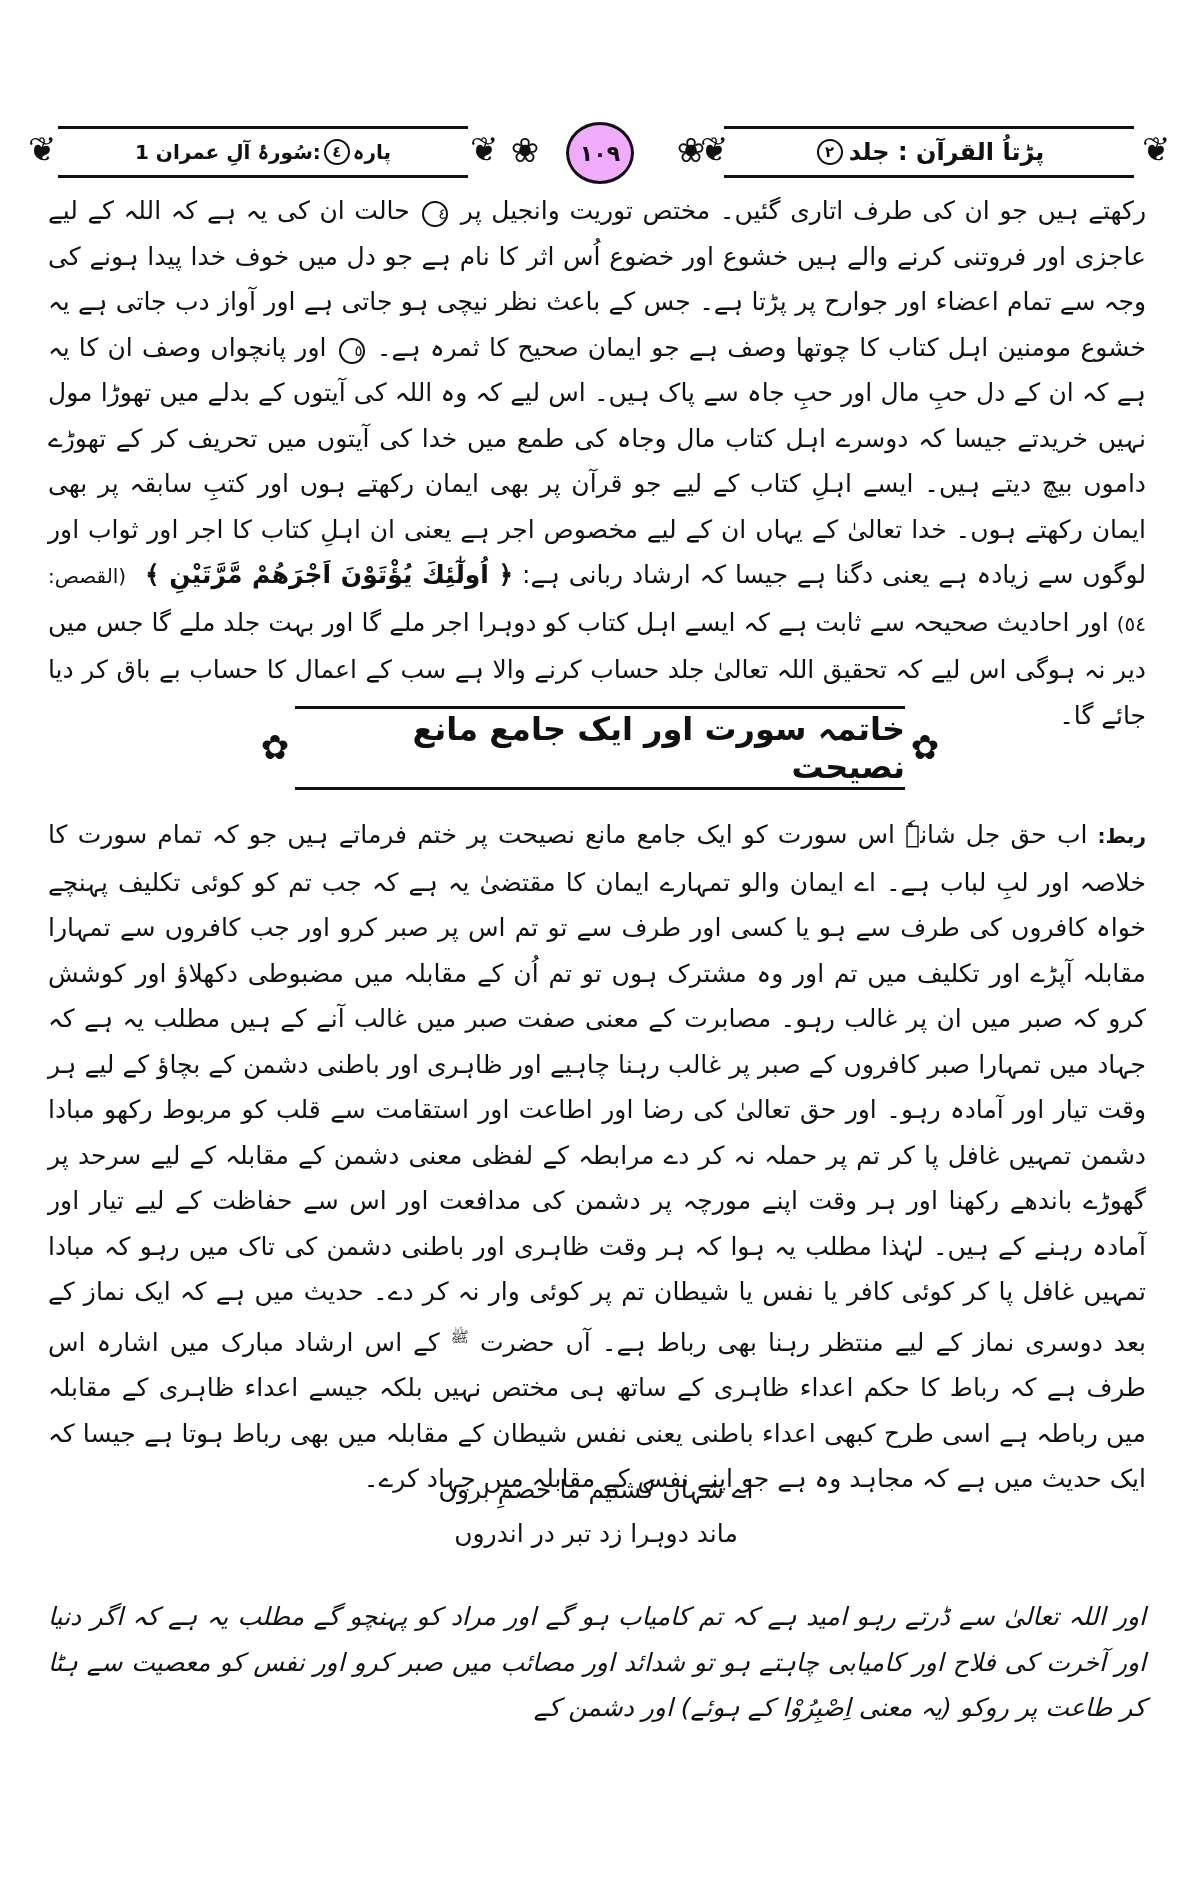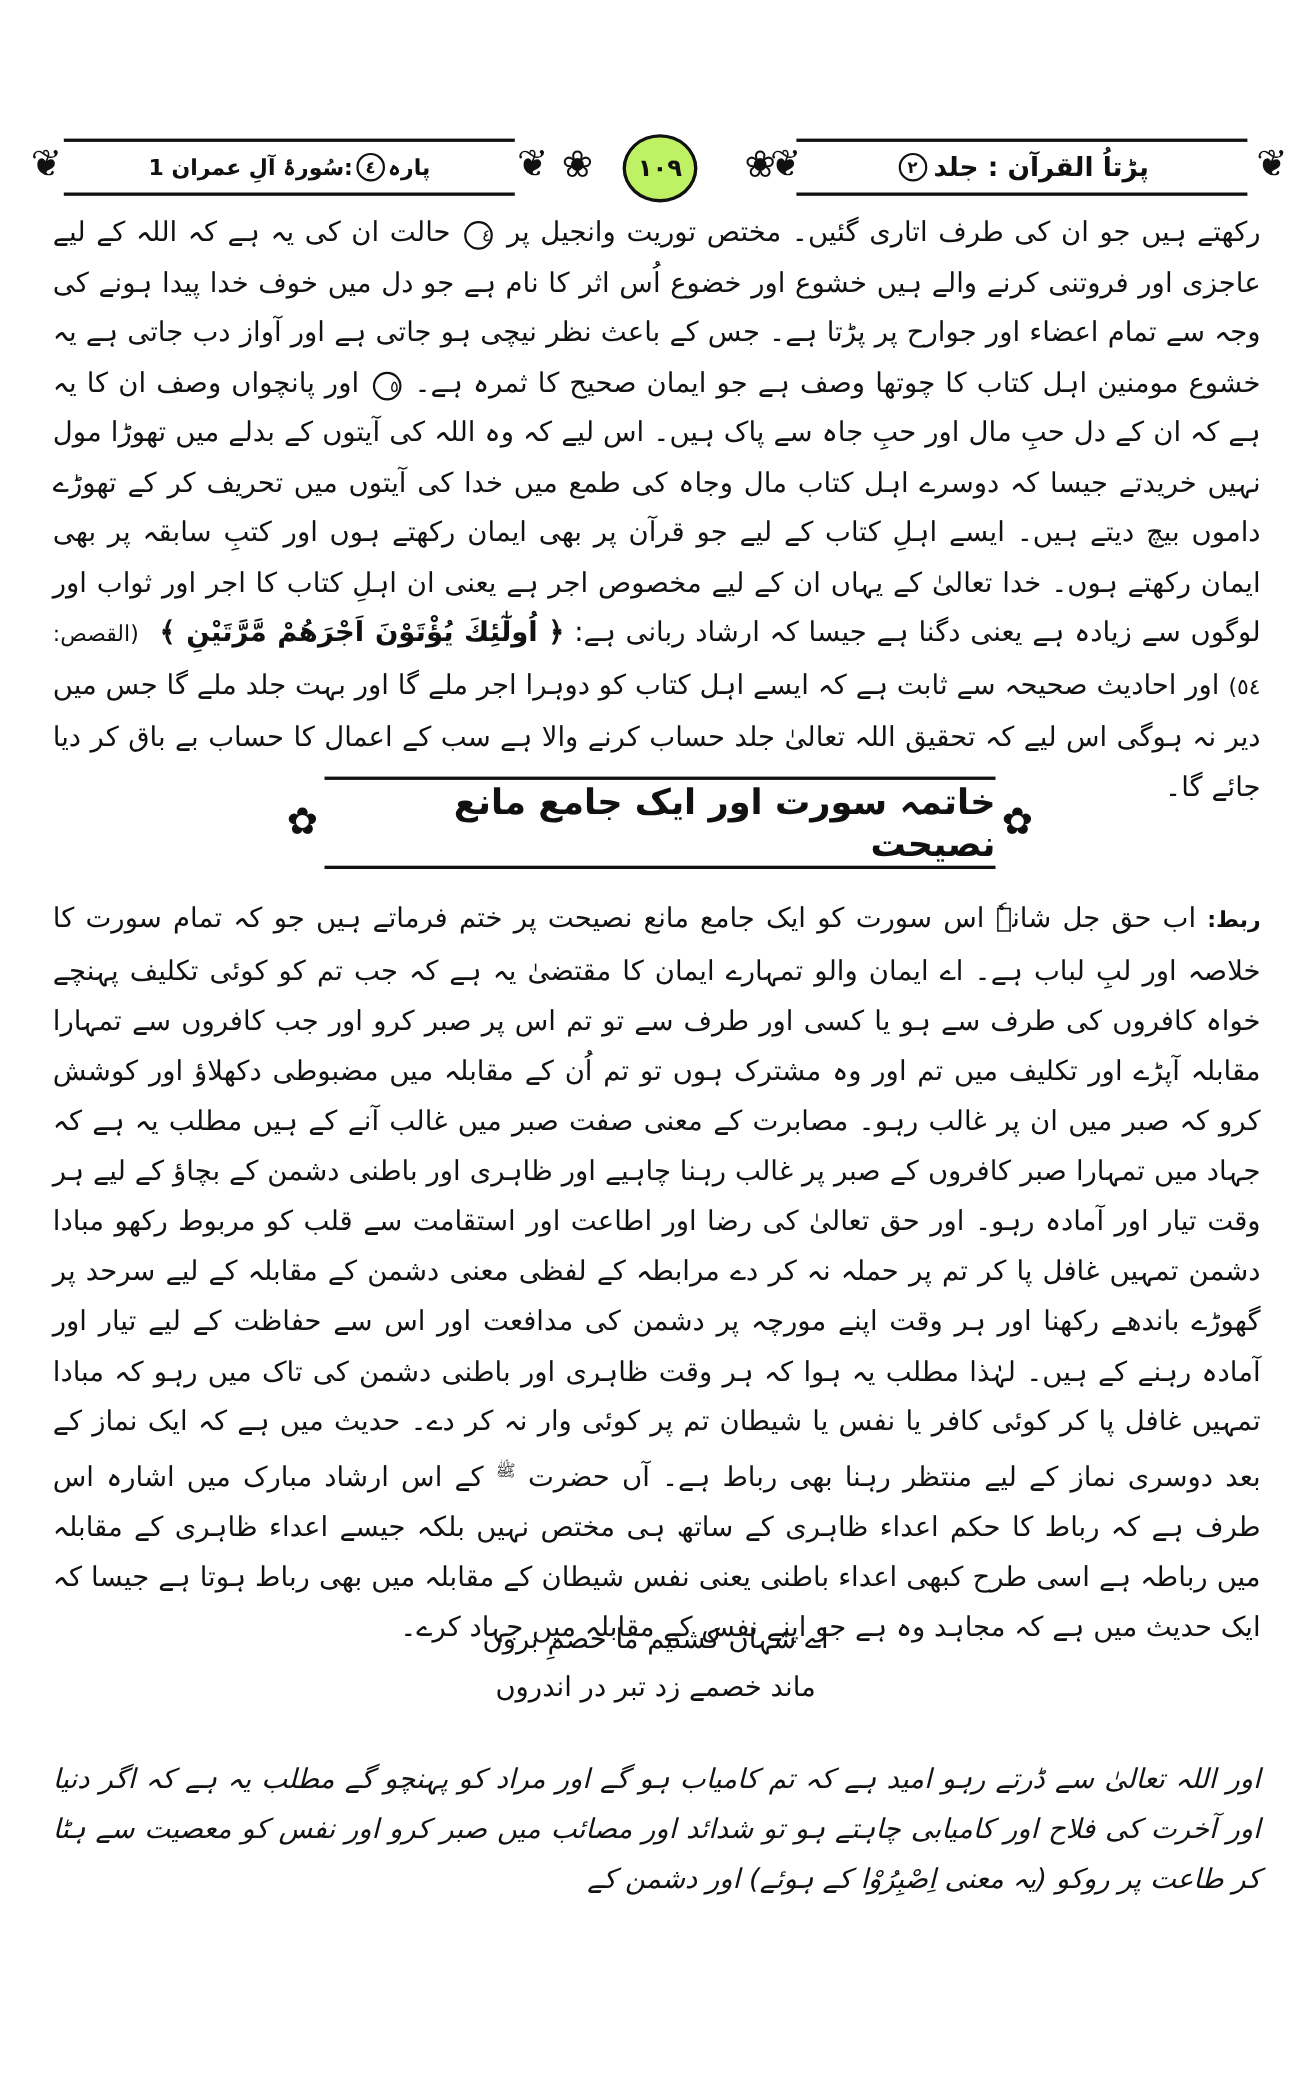--- a/index.html
+++ b/index.html
@@ -26,21 +26,21 @@
     font-size: 34px; line-height: 46px; text-align: center; color: #111;
   }
   .hdr-ornament {
     position: absolute; top: 2px; height: 52px; width: 90px;
     font-size: 34px; line-height: 52px; text-align: center; letter-spacing: -4px;
   }
   .page-num-oval {
     position: absolute; left: 538px; top: 0px; width: 62px; height: 56px;
     border: 3px solid #111; border-radius: 50%;
     display: flex; align-items: center; justify-content: center;
-    font-size: 22px; font-weight: bold; background: #bef264;
+    font-size: 22px; font-weight: bold; background: #f0abfc;
   }
 
   
   .body-text {
     position: absolute; left: 48px; width: 1098px;
     direction: rtl; text-align: justify; text-align-last: right;
     font-size: 25px; line-height: 45.5px;
   }
   .body-text p { margin: 0; }
   .circled { display: inline-block; border: 2px solid #111; border-radius: 50%;
@@ -129,20 +129,20 @@
     <p>
       <span class="label-bold">ربط:</span>
       <span>اب حق جل شانہٗ اس سورت کو ایک جامع مانع نصیحت پر ختم فرماتے ہیں جو کہ تمام سورت کا خلاصہ اور لبِ لباب ہے۔ اے ایمان والو تمہارے ایمان کا مقتضیٰ یہ ہے کہ جب تم کو کوئی تکلیف پہنچے خواہ کافروں کی طرف سے ہو یا کسی اور طرف سے تو تم اس پر صبر کرو اور جب کافروں سے تمہارا مقابلہ آپڑے اور تکلیف میں تم اور وہ مشترک ہوں تو تم اُن کے مقابلہ میں مضبوطی دکھلاؤ اور کوشش کرو کہ صبر میں ان پر غالب رہو۔ مصابرت کے معنی صفت صبر میں غالب آنے کے ہیں مطلب یہ ہے کہ جہاد میں تمہارا صبر کافروں کے صبر پر غالب رہنا چاہیے اور ظاہری اور باطنی دشمن کے بچاؤ کے لیے ہر وقت تیار اور آمادہ رہو۔ اور حق تعالیٰ کی رضا اور اطاعت اور استقامت سے قلب کو مربوط رکھو مبادا دشمن تمہیں غافل پا کر تم پر حملہ نہ کر دے مرابطہ کے لفظی معنی دشمن کے مقابلہ کے لیے سرحد پر گھوڑے باندھے رکھنا اور ہر وقت اپنے مورچہ پر دشمن کی مدافعت اور اس سے حفاظت کے لیے تیار اور آمادہ رہنے کے ہیں۔ لہٰذا مطلب یہ ہوا کہ ہر وقت ظاہری اور باطنی دشمن کی تاک میں رہو کہ مبادا تمہیں غافل پا کر کوئی کافر یا نفس یا شیطان تم پر کوئی وار نہ کر دے۔ حدیث میں ہے کہ ایک نماز کے بعد دوسری نماز کے لیے منتظر رہنا بھی رباط ہے۔ آں حضرت</span>
       <span style="font-size:15px; vertical-align: super;">ﷺ</span>
       <span>کے اس ارشاد مبارک میں اشارہ اس طرف ہے کہ رباط کا حکم اعداء ظاہری کے ساتھ ہی مختص نہیں بلکہ جیسے اعداء ظاہری کے مقابلہ میں رباطہ ہے اسی طرح کبھی اعداء باطنی یعنی نفس شیطان کے مقابلہ میں بھی رباط ہوتا ہے جیسا کہ ایک حدیث میں ہے کہ مجاہد وہ ہے جو اپنے نفس کے مقابلہ میں جہاد کرے۔</span>
     </p>
   </div>
 
   <div class="couplet" style="top: 1468px;">
     <div>اے شہاں کشتیم ما خصمِ بروں</div>
-    <div>ماند خصمے زد تبر در اندروں</div>
+    <div>ماند دوہرا زد تبر در اندروں</div>
   </div>
 
   <div class="body-text" style="top: 1594px; font-style: italic;">
     <p>اور اللہ تعالیٰ سے ڈرتے رہو امید ہے کہ تم کامیاب ہو گے اور مراد کو پہنچو گے مطلب یہ ہے کہ اگر دنیا اور آخرت کی فلاح اور کامیابی چاہتے ہو تو شدائد اور مصائب میں صبر کرو اور نفس کو معصیت سے ہٹا کر طاعت پر روکو (یہ معنی اِصْبِرُوْا کے ہوئے) اور دشمن کے</p>
   </div>
 
 </div>
 
 </body></html>

